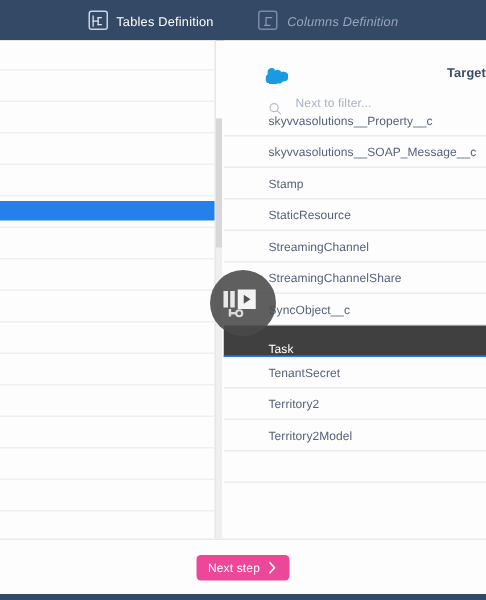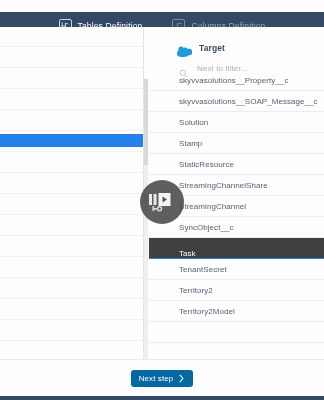--- a/index.html
+++ b/index.html
@@ -10,42 +10,42 @@
     overflow: hidden;
   }
   #app {
     position: relative;
     width: 324px; height: 400px;
     background: #fdfdfd;
   }
 
   
   .topbar {
-    position: absolute; left: 0; top: 12px;
+    position: absolute; left: 0; top: 0;
     width: 324px; height: 27px;
     background: #344966;
     display: flex;
     align-items: center;
     justify-content: center;
     gap: 22px;
   }
   .tab {
     display: flex;
     align-items: center;
     gap: 6px;
     padding: 2px 4px;
     cursor: pointer;
   }
   .tab-label {
     font-size: 8.5px;
     letter-spacing: 0.15px;
     white-space: nowrap;
   }
   .tab.active .tab-label { color: #ffffff; }
-  .tab.inactive .tab-label { color: #98a6bd; }
+  .tab.inactive .tab-label { color: #98a6bd; font-style: italic; }
 
   .tab-ico {
     width: 13px; height: 13px;
     border: 1px solid #c9d3e4;
     border-radius: 2px;
     display: flex; align-items: center; justify-content: center;
     flex: 0 0 auto;
   }
   .tab.inactive .tab-ico { border-color: #7b8aa6; }
 
@@ -99,20 +99,21 @@
     background: #fdfdfd;
     overflow: hidden;
   }
 
   .target-head {
     display: flex;
     align-items: center;
     gap: 7px;
     padding: 12px 0 0 28px;
     height: 30px;
+    justify-content: space-between;
   }
   .cloud-ico { width: 15px; height: 11px; flex: 0 0 auto; }
   .target-label {
     font-size: 8.5px;
     color: #3b4a63;
     font-weight: bold;
     letter-spacing: 0.1px;
   }
 
   .filter-row {
@@ -162,21 +163,21 @@
   .footer {
     position: absolute; left: 0; top: 359px;
     width: 324px; height: 37px;
     background: #fdfdfd;
     border-top: 1px solid #e9e9e9;
     display: flex;
     align-items: center;
     justify-content: center;
   }
   .next-btn {
-    background: #0369a1;
+    background: #ec4899;
     color: #ffffff;
     border: none;
     border-radius: 3px;
     height: 17px;
     padding: 0 8px;
     font-size: 8px;
     font-family: "Liberation Sans", sans-serif;
     display: inline-flex;
     align-items: center;
     gap: 5px;
@@ -286,33 +287,30 @@
       </div>
 
       <div class="obj-list" id="obj-list">
           <div class="obj-item">
             <span class="txt">skyvvasolutions__Property__c</span>
           </div>
           <div class="obj-item">
             <span class="txt">skyvvasolutions__SOAP_Message__c</span>
           </div>
           <div class="obj-item">
-            <span class="txt">Solution</span>
-          </div>
-          <div class="obj-item">
             <span class="txt">Stamp</span>
           </div>
           <div class="obj-item">
             <span class="txt">StaticResource</span>
           </div>
           <div class="obj-item">
+            <span class="txt">StreamingChannel</span>
+          </div>
+          <div class="obj-item">
             <span class="txt">StreamingChannelShare</span>
-          </div>
-          <div class="obj-item">
-            <span class="txt">StreamingChannel</span>
           </div>
           <div class="obj-item">
             <span class="txt">SyncObject__c</span>
           </div>
           <div class="obj-item selected">
             <span class="txt">Task</span>
           </div>
           <div class="obj-item">
             <span class="txt">TenantSecret</span>
           </div>

